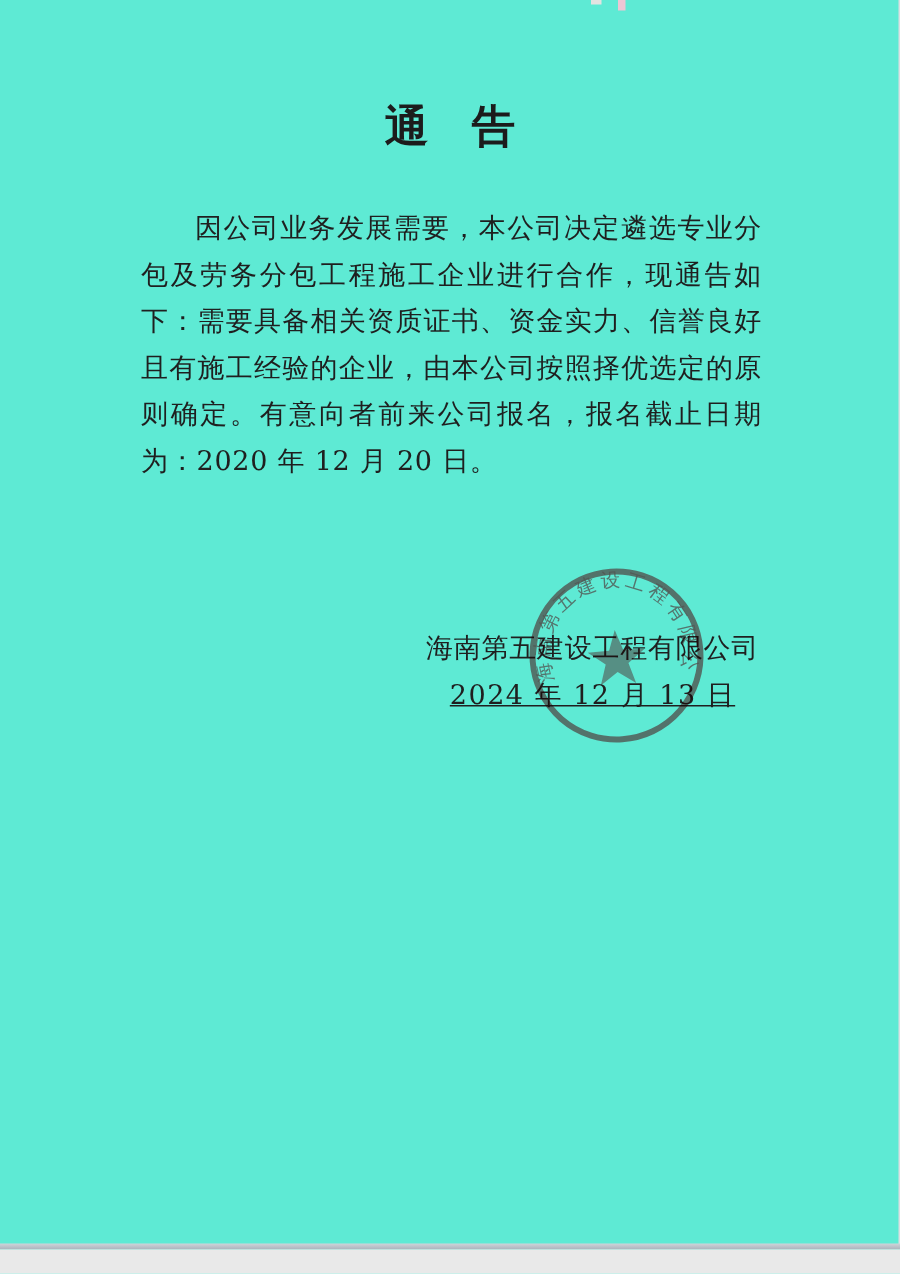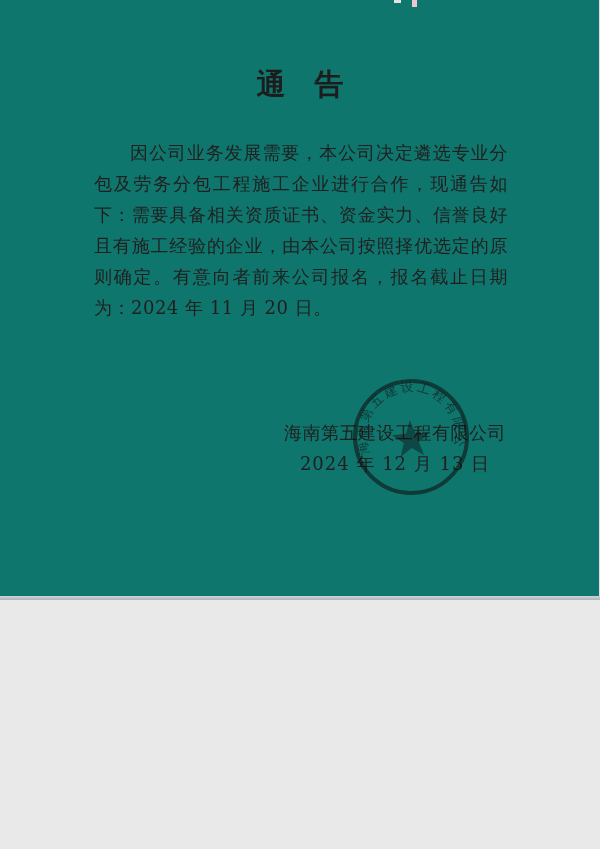--- a/index.html
+++ b/index.html
@@ -4,22 +4,22 @@
 <style>
   html, body {
     margin: 0;
     padding: 0;
     background: #e9e9e9;
     font-family: "DejaVu Serif", "Liberation Serif", serif;
   }
   .page {
     position: relative;
     width: 600px;
-    height: 600px;
-    background: #0f766e;
+    height: 833px;
+    background: #5eead4;
     overflow: hidden;
     color: #1f1f1f;
   }
   
   .scan-edge-bottom {
     position: absolute;
     left: 0; bottom: 0;
     width: 100%; height: 4px;
     background: linear-gradient(to bottom, #cfd4d9, #aab3bc);
   }
@@ -72,20 +72,21 @@
     position: absolute;
     top: 417px;
     right: 94px;
     text-align: center;
     font-size: 18px;
     line-height: 31px;
     letter-spacing: 0.5px;
   }
   .signature .sig-date {
     letter-spacing: 1px;
+    text-decoration: underline;
   }
   .seal {
     position: absolute;
     left: 351px;
     top: 377px;
     width: 120px;
     height: 120px;
     mix-blend-mode: multiply;
     opacity: 0.88;
     pointer-events: none;
@@ -93,21 +94,21 @@
   }
 </style>
 </head>
 <body>
 
 <div class="page">
 
   <h1 class="doc-title">通　告</h1>
 
   <div class="doc-body">
-    <p>因公司业务发展需要，本公司决定遴选专业分包及劳务分包工程施工企业进行合作，现通告如下：需要具备相关资质证书、资金实力、信誉良好且有施工经验的企业，由本公司按照择优选定的原则确定。有意向者前来公司报名，报名截止日期为：2024 年 11 月 20 日。</p>
+    <p>因公司业务发展需要，本公司决定遴选专业分包及劳务分包工程施工企业进行合作，现通告如下：需要具备相关资质证书、资金实力、信誉良好且有施工经验的企业，由本公司按照择优选定的原则确定。有意向者前来公司报名，报名截止日期为：2020 年 12 月 20 日。</p>
   </div>
 
   <div class="signature">
     <div class="sig-company">海南第五建设工程有限公司</div>
     <div class="sig-date">2024 年 12 月 13 日</div>
   </div>
 
   <svg class="seal" viewBox="0 0 120 120" xmlns="http://www.w3.org/2000/svg">
     <defs>
       <path id="sealArc" d="M 17.7 74.4 A 45 45 0 1 1 102.3 74.4" fill="none"></path>

